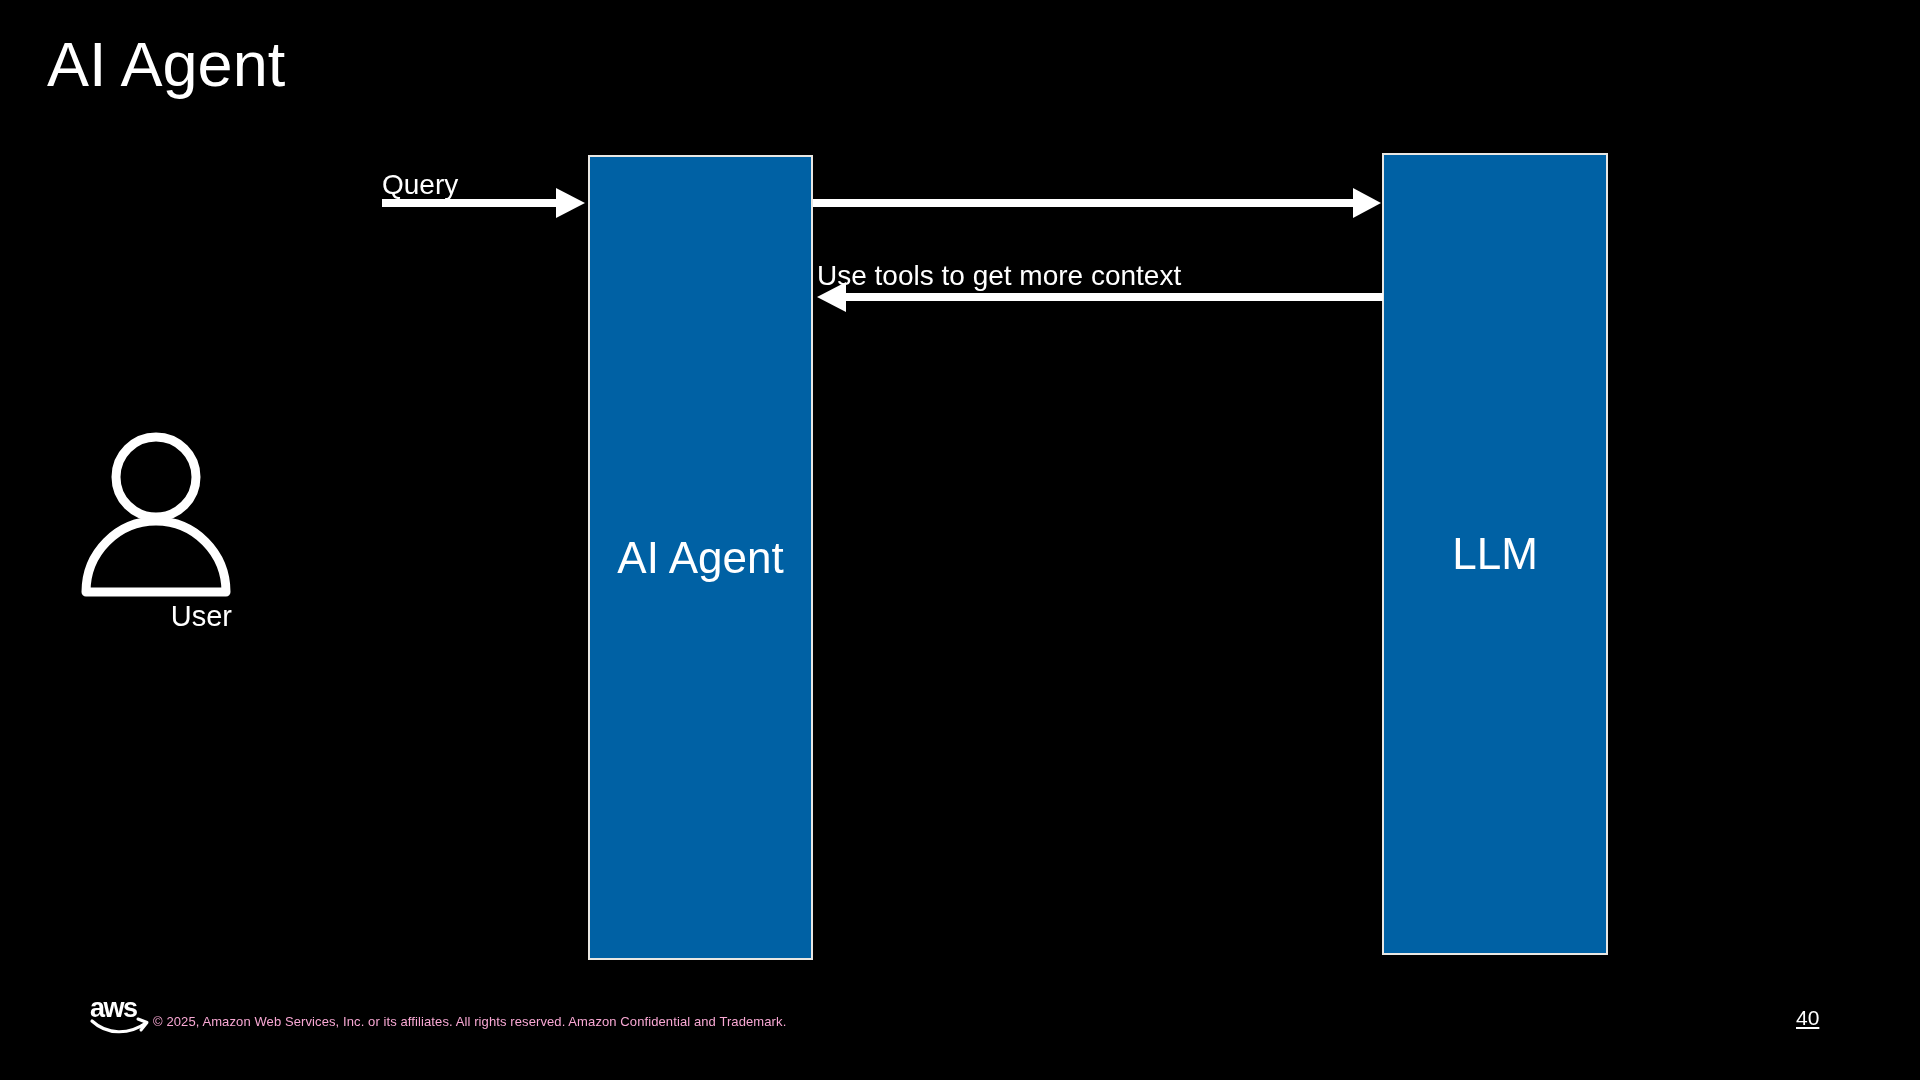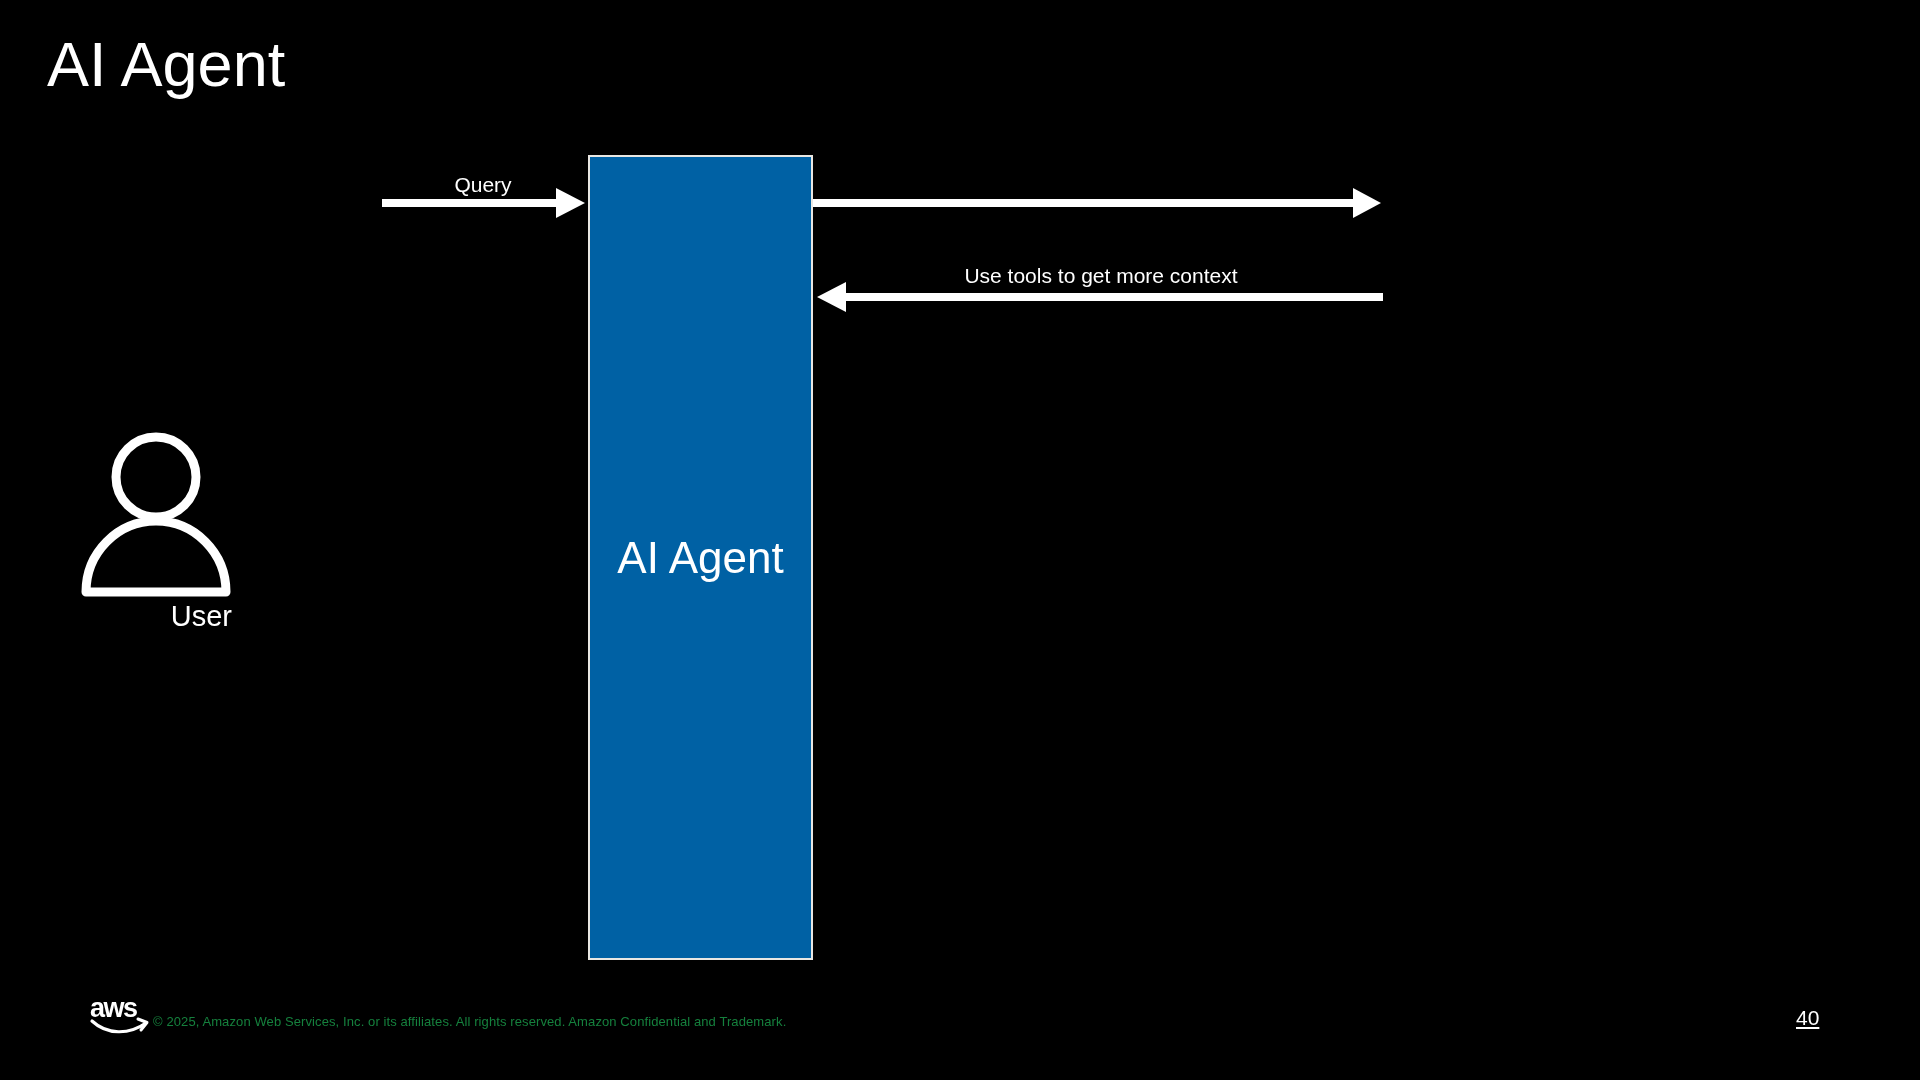--- a/index.html
+++ b/index.html
@@ -35,53 +35,56 @@
   .box-label{font-size:44px;color:var(--fg);white-space:nowrap;}
 
   
   .arrow{position:absolute;display:block;}
   .arrow-query{left:382px;top:188px;}
   .arrow-prompt{left:813px;top:188px;}
   .arrow-usetools{left:817px;top:282px;}
 
   
   .arrow-label{
-    position:absolute;text-align:center;font-size:21px;line-height:34px;
+    position:absolute;font-size:28px;line-height:34px;
     color:var(--fg);white-space:nowrap;
   }
   .label-query{left:382px;top:168px;width:202px;}
   .label-prompt{left:813px;top:164px;width:568px;}
   .label-usetools{left:817px;top:259px;width:568px;}
   .hl{color:var(--accent);font-weight:700;}
 
   
   .aws-logo{position:absolute;left:87px;top:993px;}
   .footer-copyright{
     position:absolute;left:153px;top:1014px;
-    font-size:13px;color:#15803d;letter-spacing:0.1px;white-space:nowrap;
+    font-size:13px;color:#f9a8d4;letter-spacing:0.1px;white-space:nowrap;
   }
   .page-number{position:absolute;left:1796px;top:1006px;font-size:21px;color:var(--fg);text-decoration:underline;}
 </style>
 </head>
 <body>
 
 <div class="slide">
 
   <h1 class="slide-title">AI Agent</h1>
 
   <div class="user-figure">
     <svg class="user-icon" width="152" height="166" viewBox="0 0 152 166">
       <circle cx="76" cy="46" r="40" fill="none" stroke="#ffffff" stroke-width="9"></circle>
       <path d="M 6 161 a 70 71 0 0 1 140 0 z" fill="none" stroke="#ffffff" stroke-width="9" stroke-linejoin="round"></path>
     </svg>
     <div class="user-label">User</div>
   </div>
 
   <div class="box box-ai-agent">
     <span class="box-label">AI Agent</span>
+  </div>
+  <div class="box box-llm">
+    <span class="box-label">LLM</span>
   </div>
 
   <svg class="arrow arrow-query" width="203" height="30" viewBox="0 0 203 30">
     <rect x="0" y="11" width="174" height="8" fill="#ffffff"></rect>
     <polygon points="174,0 203,15 174,30" fill="#ffffff"></polygon>
   </svg>
   <div class="arrow-label label-query">Query</div>
 
   <svg class="arrow arrow-prompt" width="568" height="30" viewBox="0 0 568 30">
     <rect x="0" y="11" width="541" height="8" fill="#ffffff"></rect>

